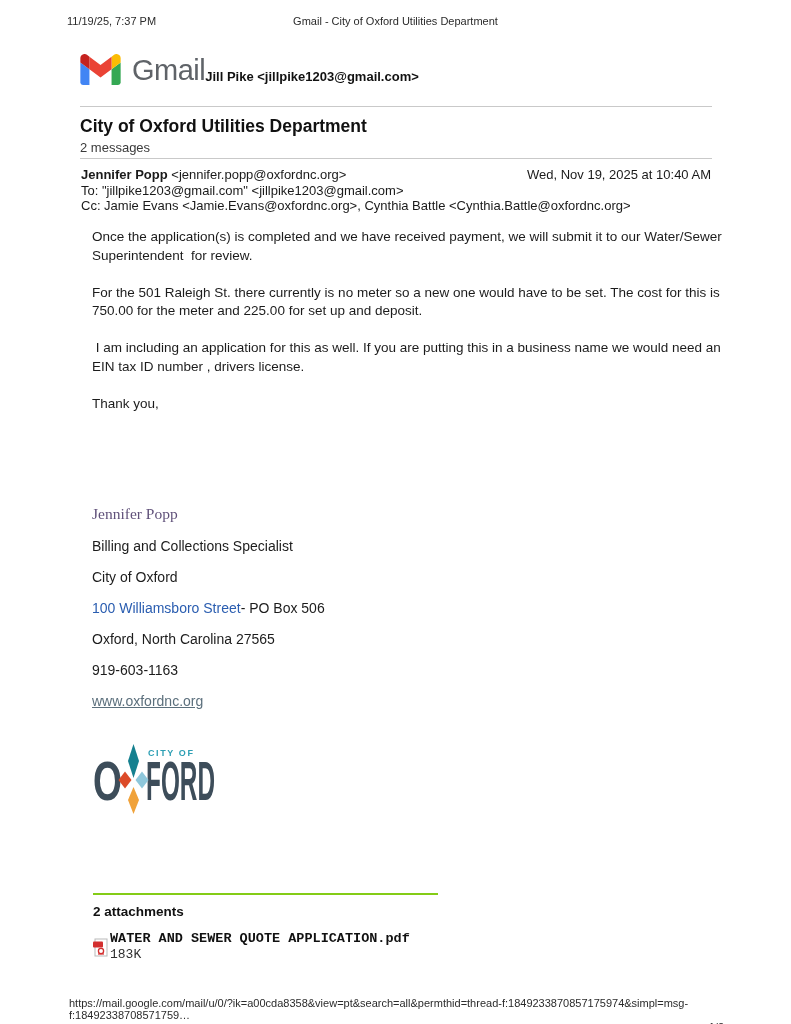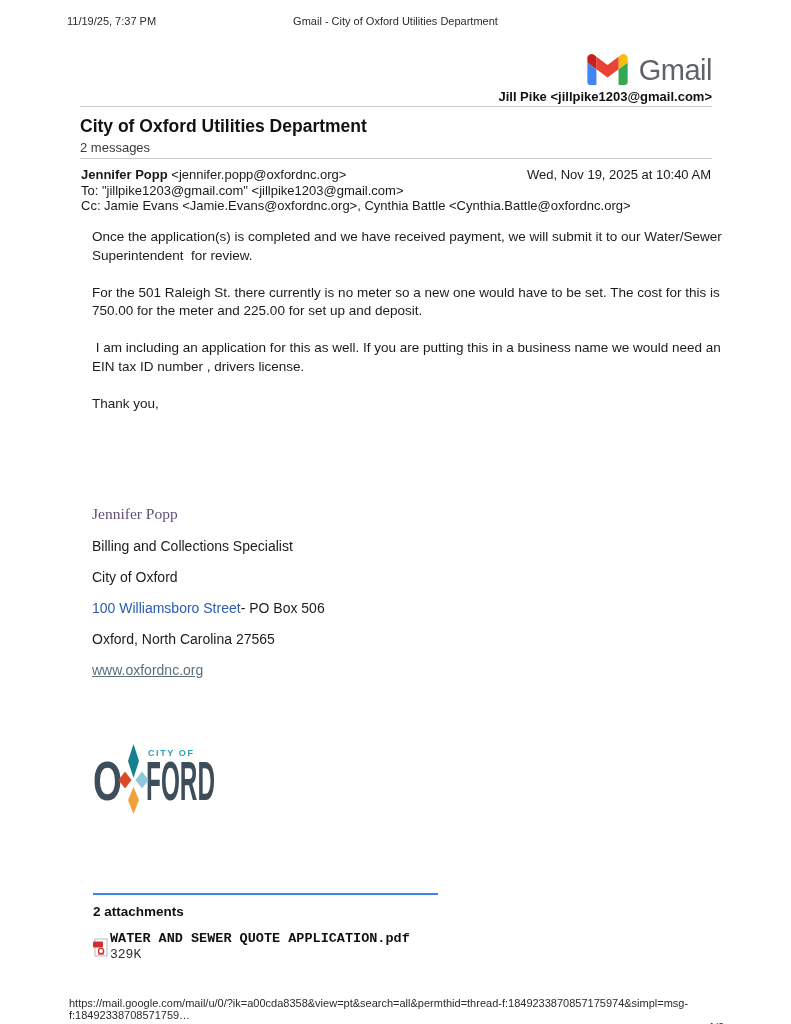--- a/index.html
+++ b/index.html
@@ -9,21 +9,21 @@
     background:#ffffff; overflow:hidden;
     font-family:"Liberation Sans", sans-serif; color:#1a1a1a;
   }
   
   .top-meta { position:absolute; top:15px; left:31px; right:31px; height:14px;
               font-size:11px; color:#2b2b2b; }
   .top-meta .print-date { position:absolute; left:0; top:0; }
   .top-meta .doc-title { position:absolute; left:0; right:0; top:0; text-align:center; }
   
   .gmail-header { position:absolute; top:54px; left:44px; right:43px;
-                  display:flex; align-items:flex-end;flex-direction:column; }
+                  display:flex; align-items:flex-end; }
   .gmail-logo { display:flex; align-items:center; gap:11px; }
   .gmail-wordmark { font-size:29px; color:#5f6368; letter-spacing:-0.5px; line-height:1; padding-bottom:2px; }
   .account-line { font-size:13px; font-weight:bold; color:#111; padding-bottom:5px; }
   .rule { position:absolute; left:44px; right:43px; border:none; border-top:1px solid #c9c9c9; margin:0; }
   .rule-1 { top:106px; }
   .rule-2 { top:158px; }
   
   .subject { position:absolute; top:116px; left:44px; font-size:17.5px; font-weight:bold; color:#111; }
   .msg-count { position:absolute; top:140px; left:44px; font-size:13px; color:#3a3a3a; }
   
@@ -36,21 +36,21 @@
   .msg-body p { margin:0 0 18.5px 0; white-space:pre-wrap; }
   
   .signature { position:absolute; top:505px; left:56px; width:600px; font-size:14px; color:#1c1c1c; }
   .signature p { margin:0 0 16.5px 0; line-height:14.5px; }
   .sig-name { font-family:"Liberation Serif", serif; font-size:15.5px; color:#60517a; line-height:17px !important; }
   a.maps-link { color:#2a5db0; text-decoration:none; }
   a.web-link { color:#5b6f7c; text-decoration:underline; }
   
   .oxford-logo { position:absolute; top:740px; left:55px; width:125px; height:85px; }
   
-  .attachments { position:absolute; top:893px; left:57px; width:345px; border-top:2px solid #3b82f6; padding-top:9px; }
+  .attachments { position:absolute; top:893px; left:57px; width:345px; border-top:2px solid #84cc16; padding-top:9px; }
   .attachments-heading { font-size:13.5px; font-weight:bold; color:#111; }
   .attachment-row { display:flex; align-items:flex-end; gap:2px; margin-top:12px;font-family:Liberation Mono, monospace; }
   .attachment-meta { display:flex; flex-direction:column; gap:1px; }
   .attachment-name { font-size:13.5px; font-weight:bold; color:#111; line-height:15px; }
   .attachment-size { font-size:13px; color:#2e2e2e; line-height:15px; }
   
   .footer { position:absolute; top:997px; left:33px; right:31px; font-size:11px; color:#2b2b2b; }
   .footer .footer-url { float:left; }
   .footer .page-num { float:right; }
 </style>
@@ -105,20 +105,21 @@
 EIN tax ID number , drivers license.</p>
     <p>Thank you,</p>
   </div>
 
   <div class="signature">
     <p class="sig-name">Jennifer Popp</p>
     <p>Billing and Collections Specialist</p>
     <p>City of Oxford</p>
     <p><a href="#" class="maps-link">100 Williamsboro Street</a><span>- PO Box 506</span></p>
     <p>Oxford, North Carolina 27565</p>
+    <p>919-603-1163</p>
     <p><a href="#" class="web-link">www.oxfordnc.org</a></p>
   </div>
 
   <div class="oxford-logo">
     <svg width="125" height="85" viewBox="0 0 125 85" aria-hidden="true">
       <text x="57" y="16" font-family="Liberation Sans, sans-serif" font-size="9" font-weight="bold" letter-spacing="1.6" fill="#2d9fb4">CITY OF</text>
       <text x="2" y="60" font-family="Liberation Sans, sans-serif" font-size="56" font-weight="bold" fill="#3d4d5a" textLength="29" lengthAdjust="spacingAndGlyphs">O</text>
       <text x="55" y="60" font-family="Liberation Sans, sans-serif" font-size="56" font-weight="bold" fill="#3d4d5a" textLength="69" lengthAdjust="spacingAndGlyphs">FORD</text>
       <polygon points="42.5,4 48,21 42.5,38 37,21" fill="#15808f"></polygon>
       <polygon points="27.5,40 34,31.5 40.5,40 34,48.5" fill="#dc4a28"></polygon>
@@ -133,21 +134,21 @@
       <span>
         <svg width="15" height="19" viewBox="0 0 15 19" aria-hidden="true">
           <rect x="2" y="1" width="12" height="17" fill="#ffffff" stroke="#b9b9b9" stroke-width="1"></rect>
           <rect x="0" y="3.5" width="10" height="6" rx="1" fill="#d32f2f"></rect>
           <circle cx="8" cy="13" r="2.6" fill="none" stroke="#d32f2f" stroke-width="1.3"></circle>
           <path d="M5 16 L11 16" stroke="#d32f2f" stroke-width="1.2"></path>
         </svg>
       </span>
       <span class="attachment-meta">
         <span class="attachment-name">WATER AND SEWER QUOTE APPLICATION.pdf</span>
-        <span class="attachment-size">329K</span>
+        <span class="attachment-size">183K</span>
       </span>
     </div>
   </div>
 
   <div class="footer">
     <span class="footer-url">https://mail.google.com/mail/u/0/?ik=a00cda8358&amp;view=pt&amp;search=all&amp;permthid=thread-f:1849233870857175974&amp;simpl=msg-f:18492338708571759…</span>
     <span class="page-num">1/2</span>
   </div>
 
 </div>

